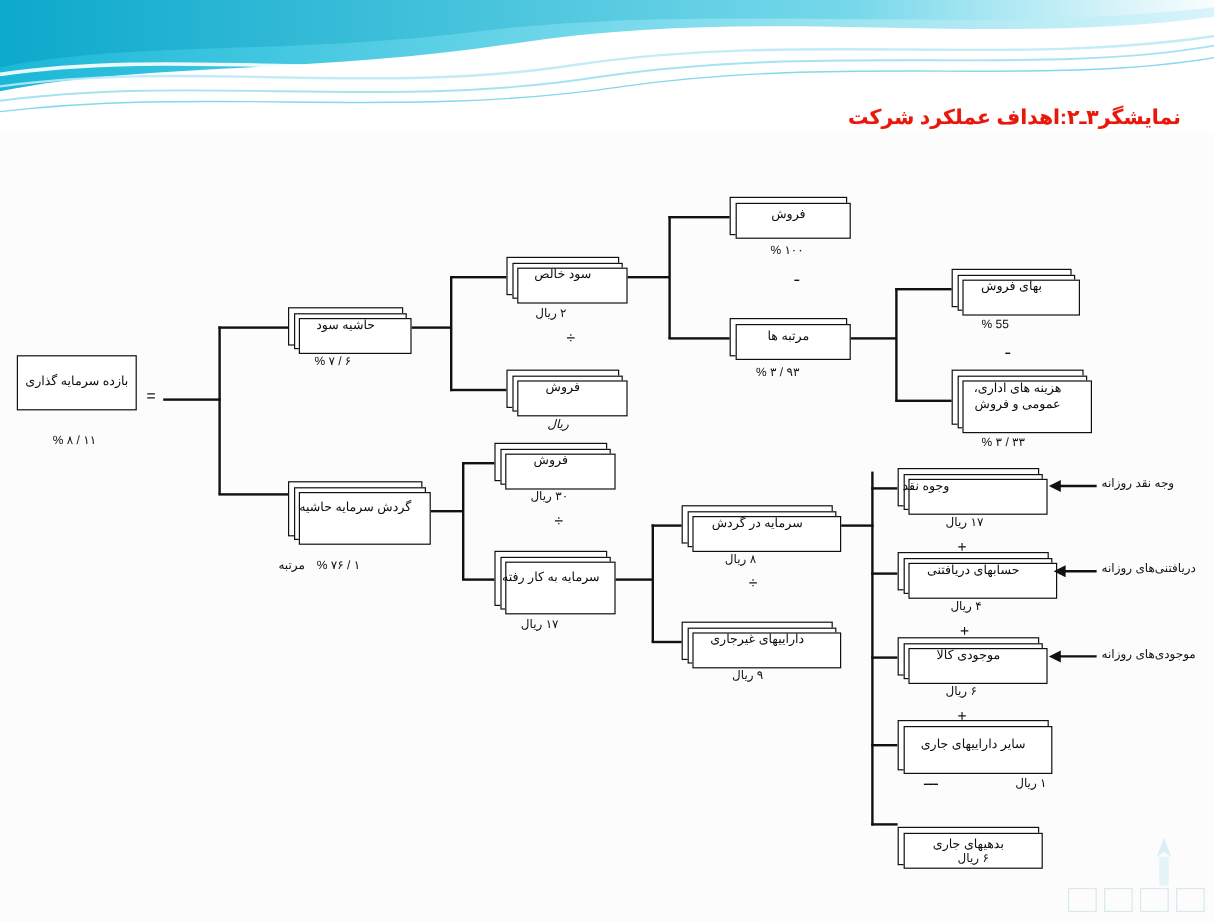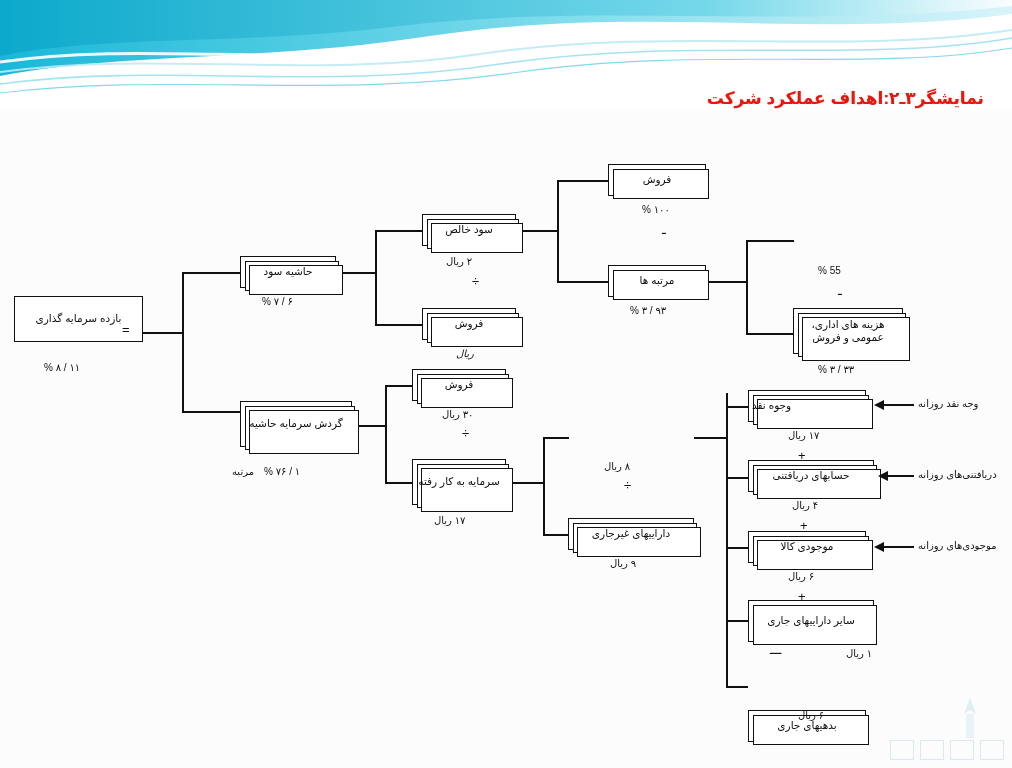--- a/index.html
+++ b/index.html
@@ -172,21 +172,21 @@
   <div class="line hline" style="left:543px;top:534px;width:26px;"></div>
 
   <div class="line hline" style="left:694px;top:437px;width:34px;"></div>
   <div class="line vline" style="left:726px;top:393px;height:295px;"></div>
   <div class="line hline" style="left:726px;top:406px;width:22px;"></div>
   <div class="line hline" style="left:726px;top:477px;width:22px;"></div>
   <div class="line hline" style="left:726px;top:547px;width:22px;"></div>
   <div class="line hline" style="left:726px;top:620px;width:22px;"></div>
   <div class="line hline" style="left:726px;top:686px;width:22px;"></div>
 
-  <div class="node" style="left:14px;top:296px;width:129px;height:46px;">
+  <div class="node" style="left:14px;top:296px;width:100px;height:46px;">
     <span>بازده سرمایه گذاری</span>
   </div>
   <div class="val" style="left:44px;top:362px;">۱۱ / ۸ %</div>
   <div class="op" style="left:122px;top:322px;">=</div>
 
   <div class="node stack" style="left:240px;top:256px;width:96px;height:32px;">
     <span>حاشیه سود</span>
   </div>
   <div class="val" style="left:262px;top:296px;">۶ / ۷ %</div>
 
@@ -205,20 +205,23 @@
     <span>فروش</span>
   </div>
   <div class="val" style="left:642px;top:204px;">۱۰۰ %</div>
   <div class="op" style="left:662px;top:222px;">ـ</div>
 
   <div class="node stack2 stack" style="left:608px;top:265px;width:98px;height:32px;">
     <span>مرتبه ها</span>
   </div>
   <div class="val" style="left:630px;top:305px;">۹۳ / ۳ %</div>
 
+  <div class="node stack" style="left:793px;top:224px;width:100px;height:32px;">
+    <span>بهای فروش</span>
+  </div>
   <div class="val" style="left:818px;top:265px;">55 %</div>
   <div class="op" style="left:838px;top:283px;">ـ</div>
 
   <div class="node stack" style="left:793px;top:308px;width:110px;height:46px;">
     <span>هزینه های اداری، عمومی و فروش</span>
   </div>
   <div class="val" style="left:818px;top:364px;">۳۳ / ۳ %</div>
 
   <div class="node stack" style="left:240px;top:401px;width:112px;height:46px;">
     <span>گردش سرمایه حاشیه</span>
@@ -230,20 +233,23 @@
     <span>فروش</span>
   </div>
   <div class="val" style="left:442px;top:409px;">۳۰  ریال</div>
   <div class="op" style="left:462px;top:426px;">÷</div>
 
   <div class="node stack" style="left:412px;top:459px;width:94px;height:46px;">
     <span>سرمایه به کار رفته</span>
   </div>
   <div class="val" style="left:434px;top:515px;">۱۷ ریال</div>
 
+  <div class="node stack" style="left:568px;top:421px;width:126px;height:32px;">
+    <span>سرمایه در گردش</span>
+  </div>
   <div class="val" style="left:604px;top:461px;">۸  ریال</div>
   <div class="op" style="left:624px;top:478px;">÷</div>
 
   <div class="node stack" style="left:568px;top:518px;width:126px;height:32px;">
     <span>داراییهای غیرجاری</span>
   </div>
   <div class="val" style="left:610px;top:558px;">۹  ریال</div>
 
   <div class="node stack" style="left:748px;top:390px;width:118px;height:32px;justify-content:flex-end;">
     <span>وجوه نقد</span>
@@ -262,21 +268,21 @@
   </div>
   <div class="val" style="left:788px;top:571px;">۶  ریال</div>
   <div class="op" style="left:798px;top:589px;">+</div>
 
   <div class="node stack2 stack" style="left:748px;top:600px;width:126px;height:42px;">
     <span>سایر داراییهای جاری</span>
   </div>
   <div class="val" style="left:810px;top:648px;margin-left:36px;">۱ ریال</div>
   <div class="op" style="left:770px;top:642px;">ـــ</div>
 
-  <div class="node stack2 stack" style="left:748px;top:710px;width:118px;height:32px;">
+  <div class="node stack2 stack" style="left:748px;top:689px;width:118px;height:32px;">
     <span>بدهیهای جاری</span>
   </div>
   <div class="val" style="left:798px;top:710px;">۶ ریال</div>
 
   <div class="arrow" style="left:874px;top:399px;">
     <svg width="40" height="12" viewBox="0 0 40 12" xmlns="http://www.w3.org/2000/svg">
       <line x1="40" y1="6" x2="8" y2="6" stroke="#111" stroke-width="2"></line>
       <polygon points="0,6 10,1 10,11" fill="#111"></polygon>
     </svg>
   </div>

